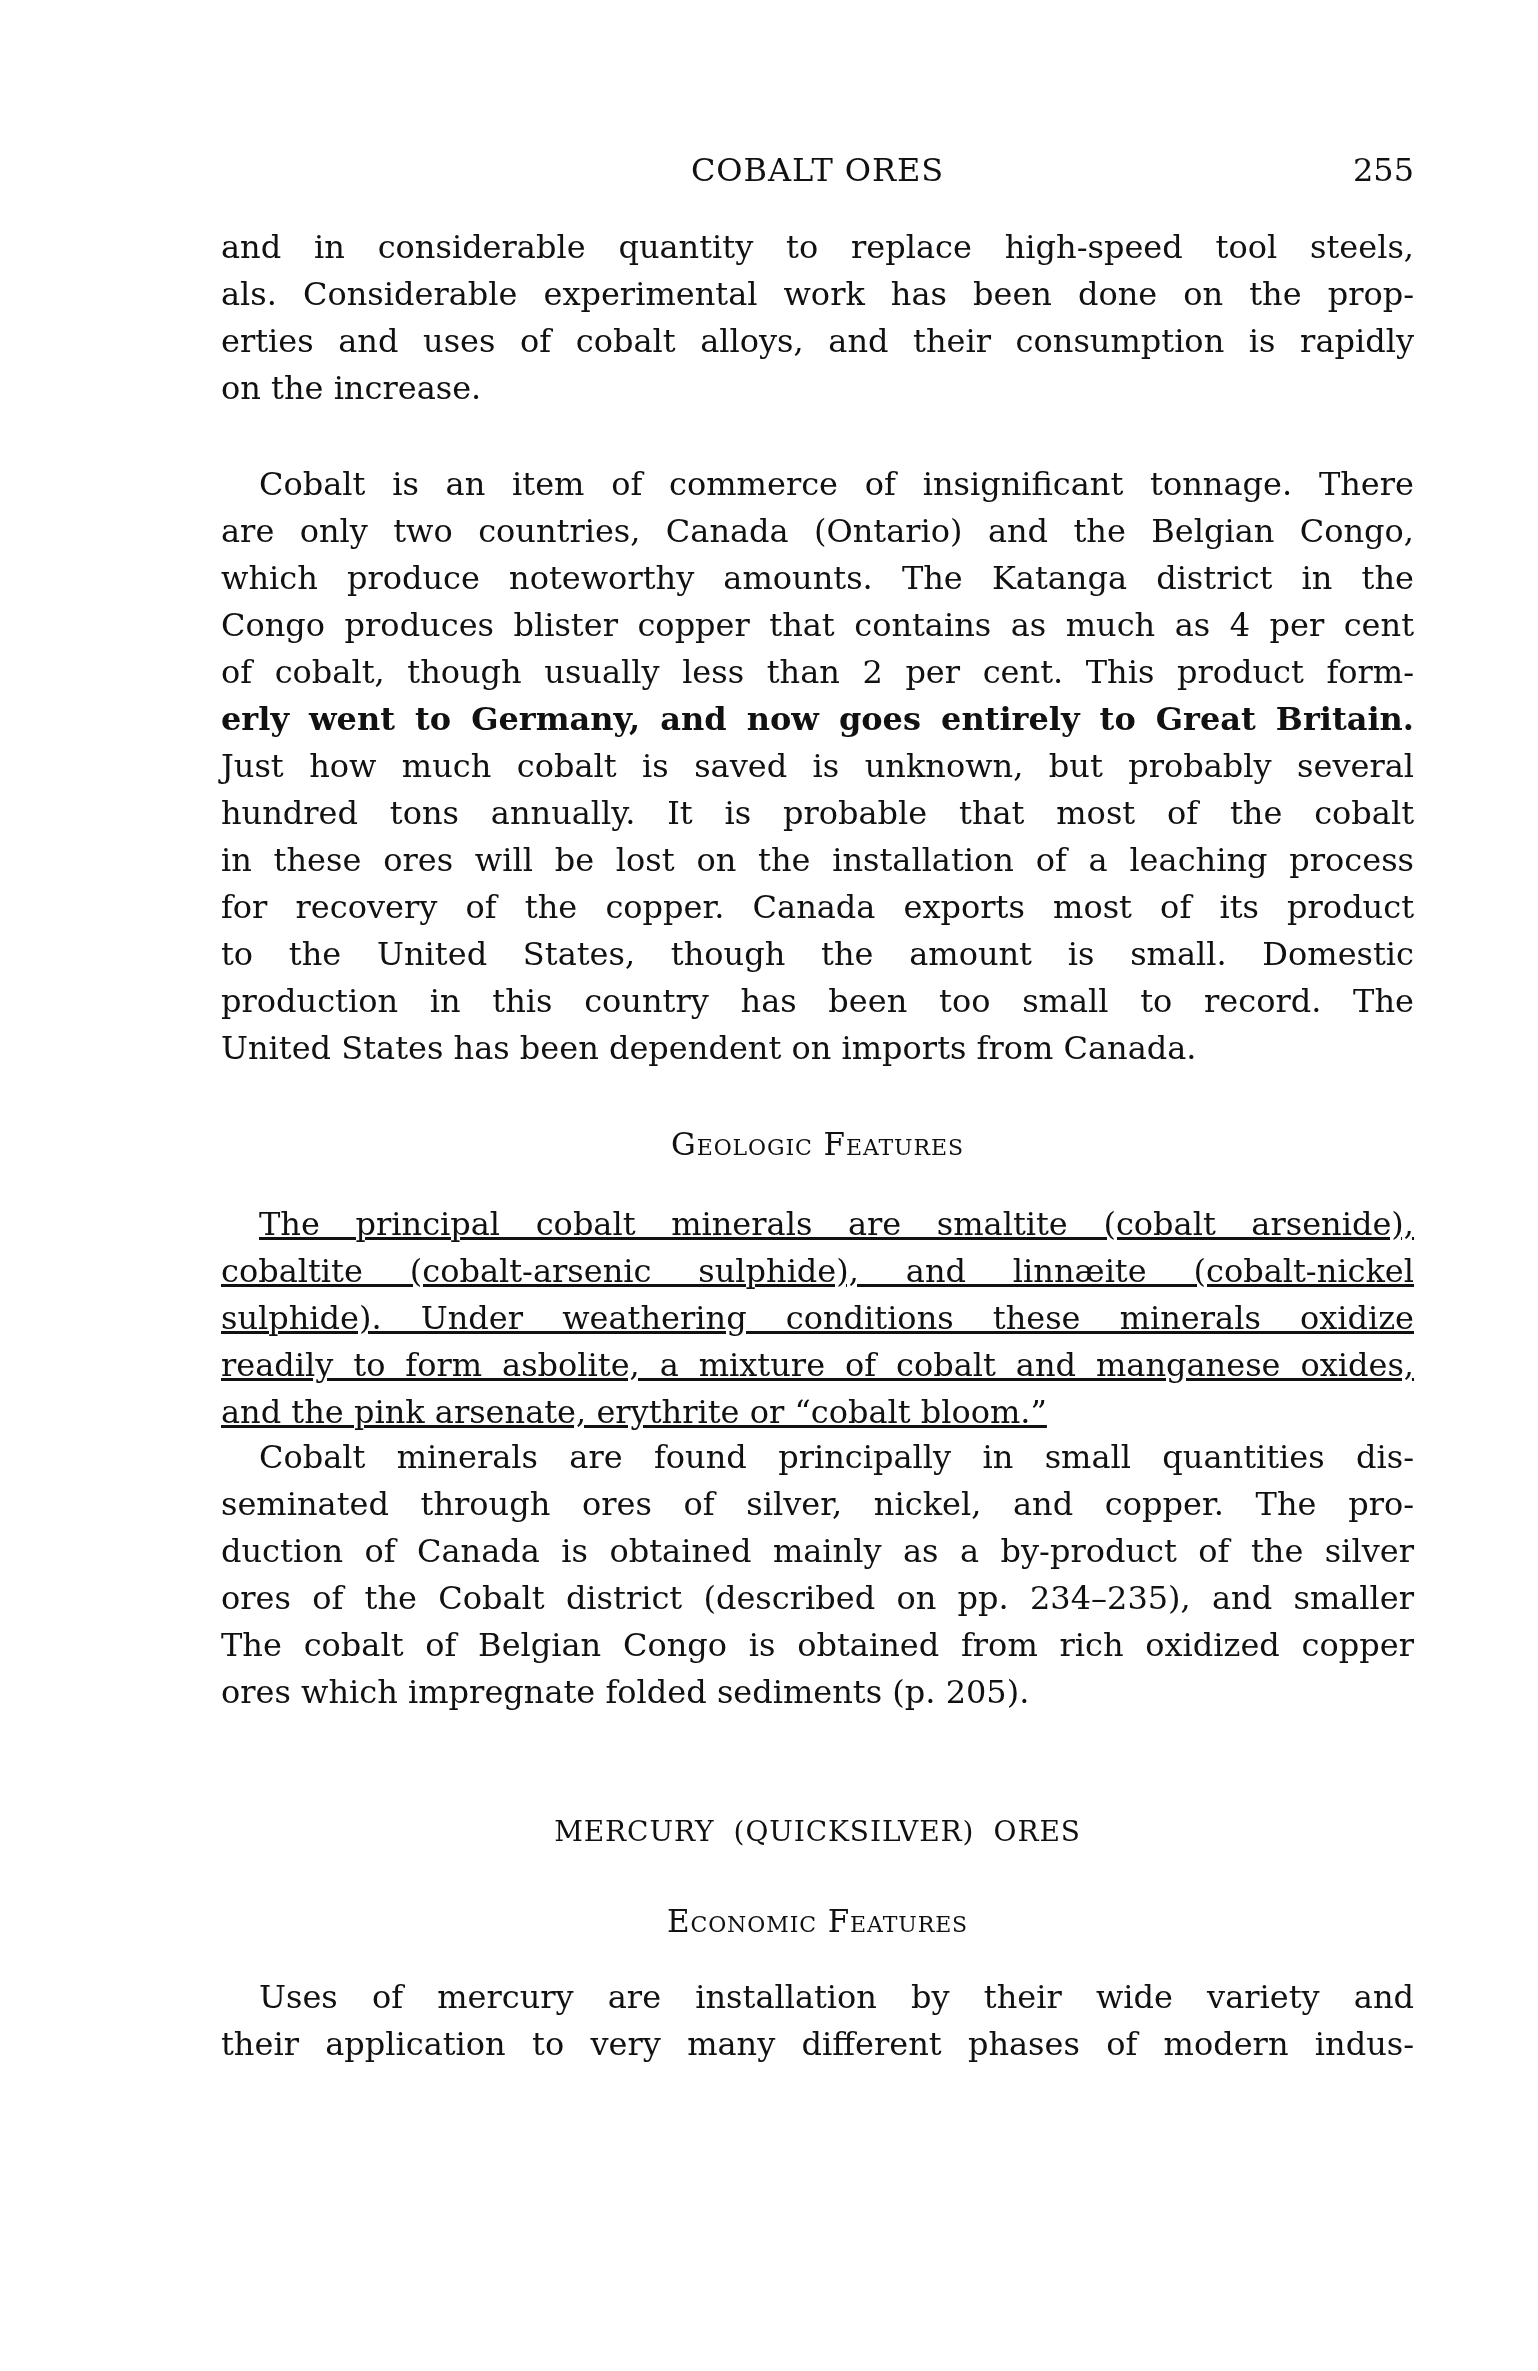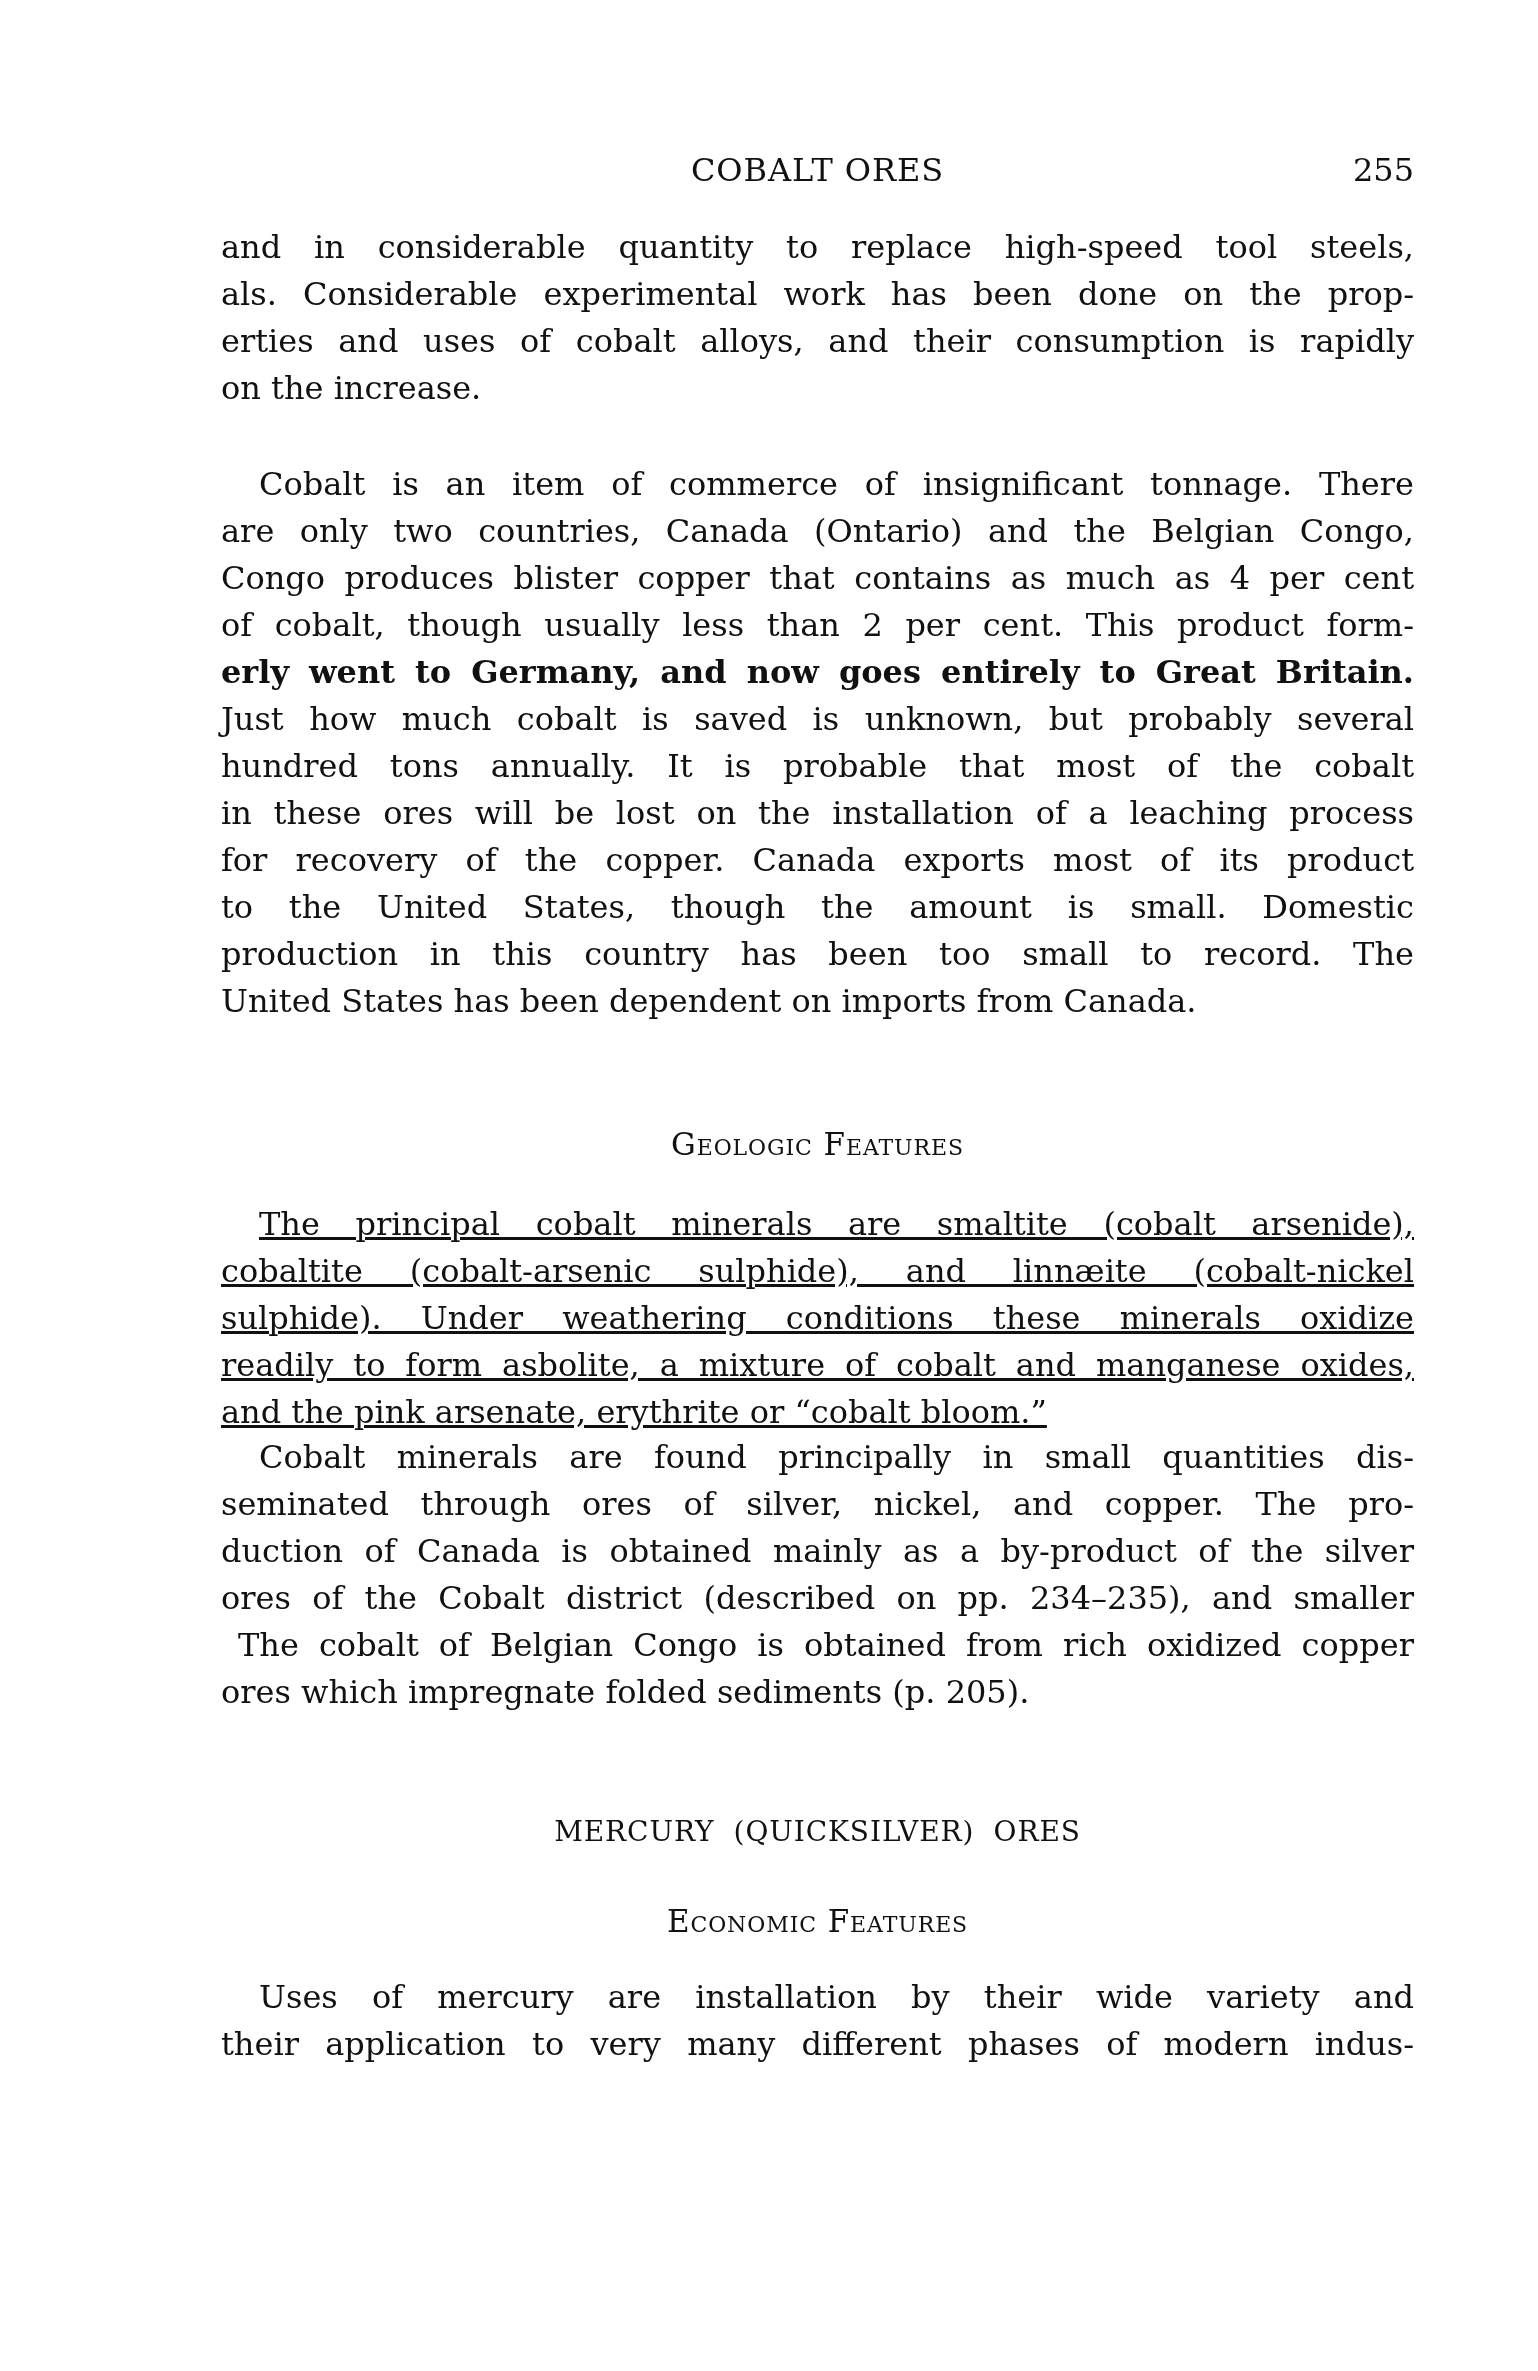--- a/index.html
+++ b/index.html
@@ -33,20 +33,21 @@
       <span class="ln" style="white-space: nowrap; display: block;">als.  Considerable experimental work has been done on the prop-</span>
       <span class="ln" style="white-space: nowrap; display: block;">erties and uses of cobalt alloys, and their consumption is rapidly</span>
       <span class="ln last" style="white-space: nowrap; display: block;">on the increase.</span>
     </p>
   </div>
 
   <div class="block" style="top:461px;">
     <p>
       <span class="ln" style="padding-left: 38px; white-space: nowrap; display: block;">Cobalt is an item of commerce of insignificant tonnage.  There</span>
       <span class="ln" style="white-space: nowrap; display: block;">are only two countries, Canada (Ontario) and the Belgian Congo,</span>
+      <span class="ln" style="white-space: nowrap; display: block;">which produce noteworthy amounts.  The Katanga district in the</span>
       <span class="ln" style="white-space: nowrap; display: block;">Congo produces blister copper that contains as much as 4 per cent</span>
       <span class="ln" style="white-space: nowrap; display: block;">of cobalt, though usually less than 2 per cent.  This product form-</span>
       <span class="ln" style="white-space: nowrap; display: block; font-weight: bold;">erly went to Germany, and now goes entirely to Great Britain.</span>
       <span class="ln" style="white-space: nowrap; display: block;">Just how much cobalt is saved is unknown, but probably several</span>
       <span class="ln" style="white-space: nowrap; display: block;">hundred tons annually.  It is probable that most of the cobalt</span>
       <span class="ln" style="white-space: nowrap; display: block;">in these ores will be lost on the installation of a leaching process</span>
       <span class="ln" style="white-space: nowrap; display: block;">for recovery of the copper.  Canada exports most of its product</span>
       <span class="ln" style="white-space: nowrap; display: block;">to the United States, though the amount is small.  Domestic</span>
       <span class="ln" style="white-space: nowrap; display: block;">production in this country has been too small to record.  The</span>
       <span class="ln last" style="white-space: nowrap; display: block;">United States has been dependent on imports from Canada.</span>
@@ -64,21 +65,21 @@
       <span class="ln last" style="white-space: nowrap; display: block;">and the pink arsenate, erythrite or “cobalt bloom.”</span>
     </p>
   </div>
 
   <div class="block" style="top:1434px;">
     <p>
       <span class="ln" style="padding-left: 38px; white-space: nowrap; display: block;">Cobalt minerals are found principally in small quantities dis-</span>
       <span class="ln" style="white-space: nowrap; display: block;">seminated through ores of silver, nickel, and copper.  The pro-</span>
       <span class="ln" style="white-space: nowrap; display: block;">duction of Canada is obtained mainly as a by-product of the silver</span>
       <span class="ln" style="white-space: nowrap; display: block;">ores of the Cobalt district (described on pp. 234–235), and smaller</span>
-      <span class="ln" style="white-space: nowrap; display: block; margin-left: 17px;">The cobalt of Belgian Congo is obtained from rich oxidized copper</span>
+      <span class="ln" style="white-space: nowrap; display: block;">The cobalt of Belgian Congo is obtained from rich oxidized copper</span>
       <span class="ln last" style="white-space: nowrap; display: block;">ores which impregnate folded sediments (p. 205).</span>
     </p>
   </div>
 
   <div class="block heading-caps" style="top:1815px;">MERCURY (QUICKSILVER) ORES</div>
 
   <div class="block heading-sc" style="top:1903px;">Economic Features</div>
 
   <div class="block" style="top:1974px;">
     <p>

